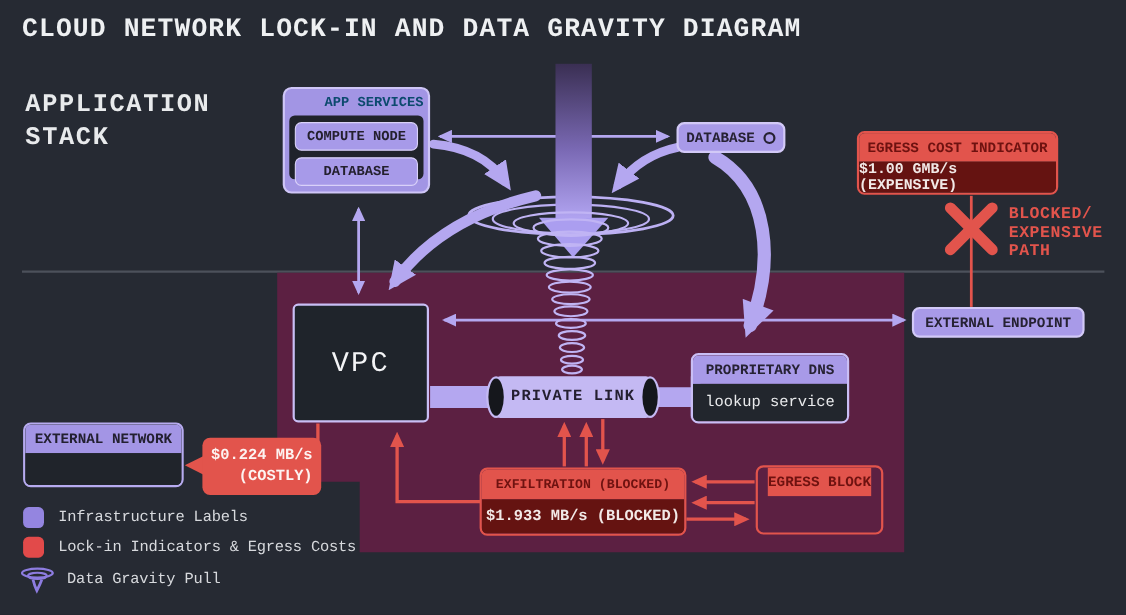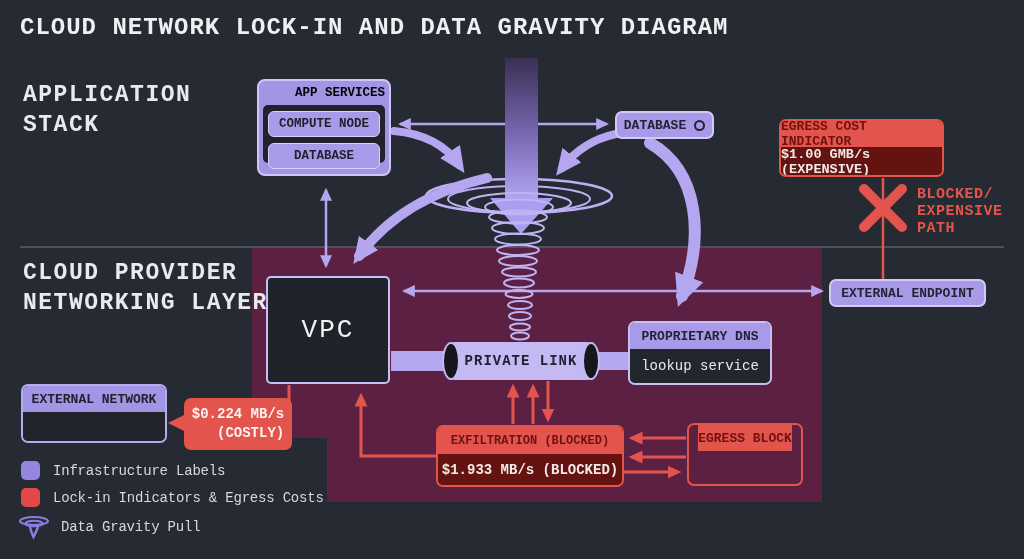--- a/index.html
+++ b/index.html
@@ -18,34 +18,34 @@
   
   .pbox{background:#a89ae8;border:2px solid #d2c9f7;border-radius:7px;box-sizing:border-box;
         color:#262233;font-weight:700;display:flex;align-items:center;justify-content:center;}
   .frame{box-sizing:border-box;border-radius:7px;overflow:hidden;display:flex;flex-direction:column;}
   .frame .hd{flex:0 0 auto;display:flex;align-items:center;justify-content:center;font-weight:700;}
   .frame .bd{flex:1 1 auto;display:flex;align-items:center;justify-content:center;}
 
   .appsvc{left:257px;top:79px;width:134px;height:97px;background:#a295e4;border:2px solid #cfc6f7;
           border-radius:8px;box-sizing:border-box;}
   .appsvc .hd{height:24px;display:flex;align-items:center;justify-content:center;
-              color:#000000;font-size:12.5px;font-weight:700;margin-left:32px;}
+              color:#0c4a6e;font-size:12.5px;font-weight:700;margin-left:32px;}
   .appsvc .panel{margin:0 4px 4px 4px;background:#20232b;border-radius:5px;padding:6px 5px;height:calc(100% - 35px);box-sizing:border-box;}
   .inner-node{height:26px;background:#a79ae9;border:1.5px solid #d9d1f9;border-radius:6px;box-sizing:border-box;
               display:flex;align-items:center;justify-content:center;color:#24202e;font-size:12.5px;font-weight:700;}
   .inner-node + .inner-node{margin-top:6px;}
 
   .db-node{left:615px;top:111px;width:99px;height:28px;font-size:13px;gap:8px;}
   .ring{width:11px;height:11px;border:2.5px solid #262233;border-radius:50%;box-sizing:border-box;}
 
   .redframe{border:2px solid #e2544c;}
   .redframe .hd{background:#e2544c;color:#6e1210;}
   .redframe .bd{background:#651311;color:#f2e9e7;}
 
-  .egress-cost{left:779px;top:119px;width:165px;height:58px;}
+  .egress-cost{left:779px;top:119px;width:183px;height:58px;}
   .egress-cost .hd{height:26px;font-size:13px;}
   .egress-cost .bd{font-size:13.5px;font-weight:700;}
 
   .blocked-path{left:917px;top:186px;color:#e2544c;font-size:15px;font-weight:700;line-height:17px;letter-spacing:.5px;}
 
   .ext-endpoint{left:829px;top:279px;width:157px;height:28px;font-size:13px;}
 
   .vpc{left:266px;top:276px;width:124px;height:108px;background:#1f242b;border:2.5px solid #c9bef5;
        border-radius:5px;box-sizing:border-box;display:flex;align-items:center;justify-content:center;
        color:#f3f4f6;font-size:26px;font-weight:500;letter-spacing:2px;}
@@ -166,22 +166,20 @@
 
     <g stroke="#e2544c" stroke-width="10" stroke-linecap="round">
       <line x1="864" y1="189" x2="902" y2="227"></line>
       <line x1="902" y1="189" x2="864" y2="227"></line>
     </g>
   </svg>
 
   <div class="abs page-title">CLOUD NETWORK LOCK-IN AND DATA GRAVITY DIAGRAM</div>
   <div class="abs layer-label pre" style="left:23px;top:80px;">APPLICATION
 STACK</div>
-  <div class="abs layer-label pre" style="left:23px;top:258px;">CLOUD PROVIDER
-NETWORKING LAYER</div>
 
   <div class="abs appsvc">
     <div class="hd">APP SERVICES</div>
     <div class="panel">
       <div class="inner-node">COMPUTE NODE</div>
       <div class="inner-node">DATABASE</div>
     </div>
   </div>
 
   <div class="abs pbox db-node">

